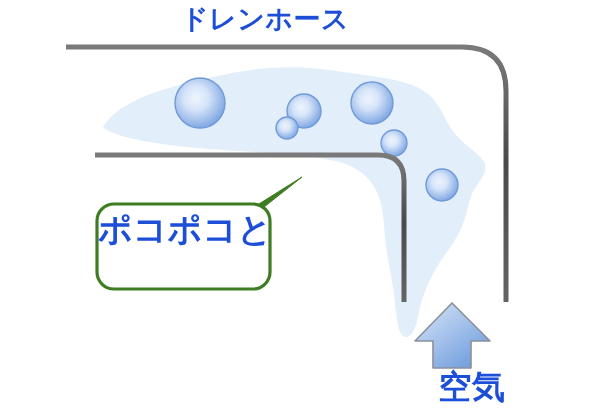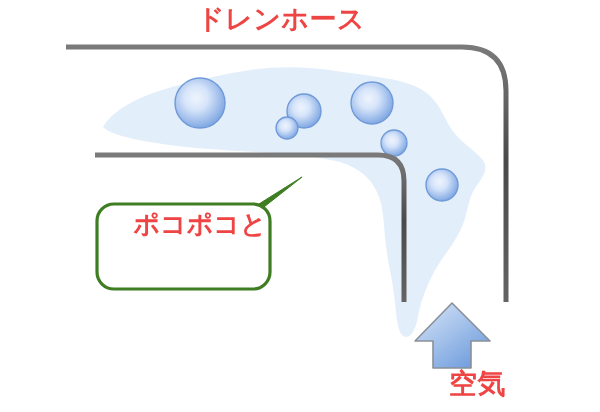--- a/index.html
+++ b/index.html
@@ -20,47 +20,46 @@
     left: 0;
     top: 0;
     width: 600px;
     height: 412px;
     display: block;
   }
   .txt {
     position: absolute;
     font-family: "Liberation Sans", "DejaVu Sans", sans-serif;
     font-weight: bold;
-    color: #ef4444;
+    color: #1d4ed8;
     white-space: nowrap;
     line-height: 1.0;
-    padding-left: 16px;
   }
   #title-text {
     left: 0;
     top: 6px;
     width: 530px;
     text-align: center;
     font-size: 27px;
     letter-spacing: 0.5px;
   }
   #air-label-text {
-    left: 370px;
+    left: 412px;
     top: 370px;
     width: 120px;
-    text-align: right;
-    font-size: 28px;
+    text-align: center;
+    font-size: 33px;
     letter-spacing: 0.5px;
   }
   #callout-text {
     left: 98px;
     top: 208px;
     width: 172px;
     text-align: center;
-    font-size: 26px;
+    font-size: 34px;
     line-height: 1.28;
     letter-spacing: 0px;
   }
   #callout-text .line {
     display: block;
   }
 </style>
 </head>
 <body>
 

